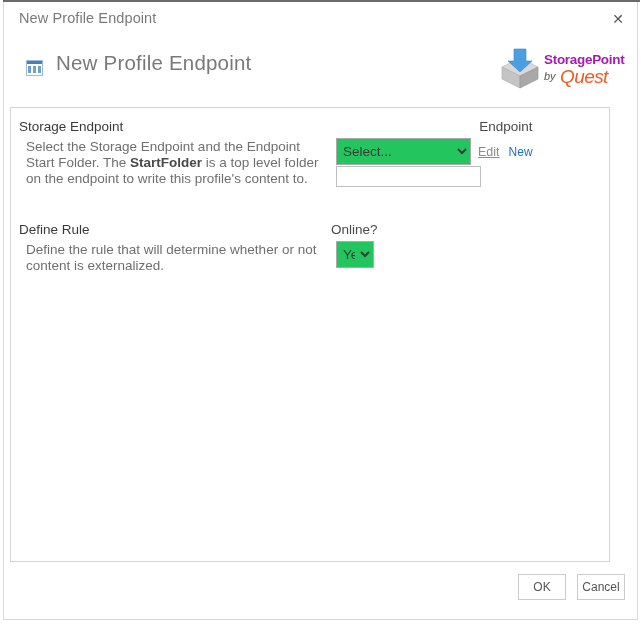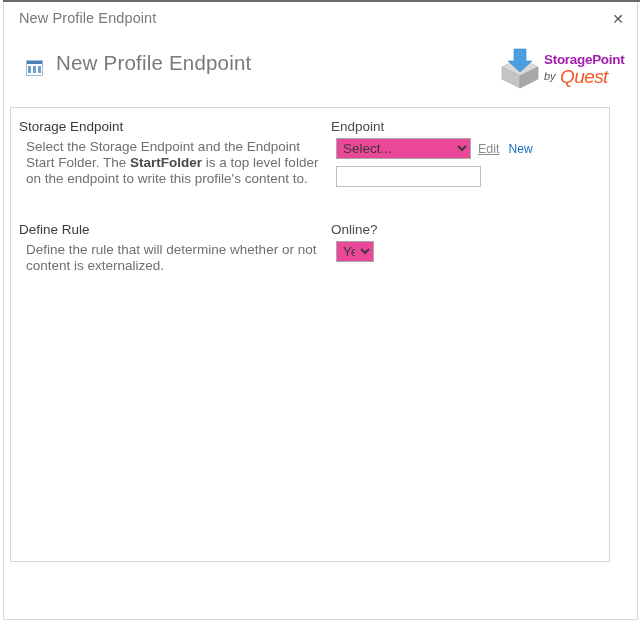--- a/index.html
+++ b/index.html
@@ -211,35 +211,36 @@
   .f-endpoint      { left: 320px; top: 10px; }
   .f-start-folder  { left: 320px; top: 58px; }
   .f-online        { left: 320px; top: 113px; }
 
   .field-label {
     font-size: 13.5px;
     color: #4a4a4a;
     line-height: 17px;
     margin-bottom: 3px;
     white-space: nowrap;
+    text-align: right;
   }
 
   .field-row {
     display: flex;
     align-items: center;
     padding-left: 5px;
   }
 
   select.combo {
     font-family: "Liberation Sans", sans-serif;
     font-size: 13.5px;
     color: #3a3a3a;
-    background: #ec4899;
+    background: #22c55e;
     border: 1px solid #a9a9a9;
-    height: 21px;
+    height: 27px;
     padding: 1px 2px;
     box-sizing: border-box;
     border-radius: 0;
   }
   select.combo-endpoint { width: 135px; }
   select.combo-online   { width: 38px; }
 
   .link-edit {
     font-size: 12.5px;
     color: #8c8c8c;
@@ -372,15 +373,19 @@
         <div class="field-label">Online?</div>
         <div class="field-row">
           <select class="combo combo-online">
             <option>Yes</option>
           </select>
         </div>
       </div>
 
     </div>
 
+    <div class="footer">
+      <button class="btn btn-ok">OK</button>
+      <button class="btn btn-cancel">Cancel</button>
+    </div>
 
   </div>
 </div>
 
 </body></html>

